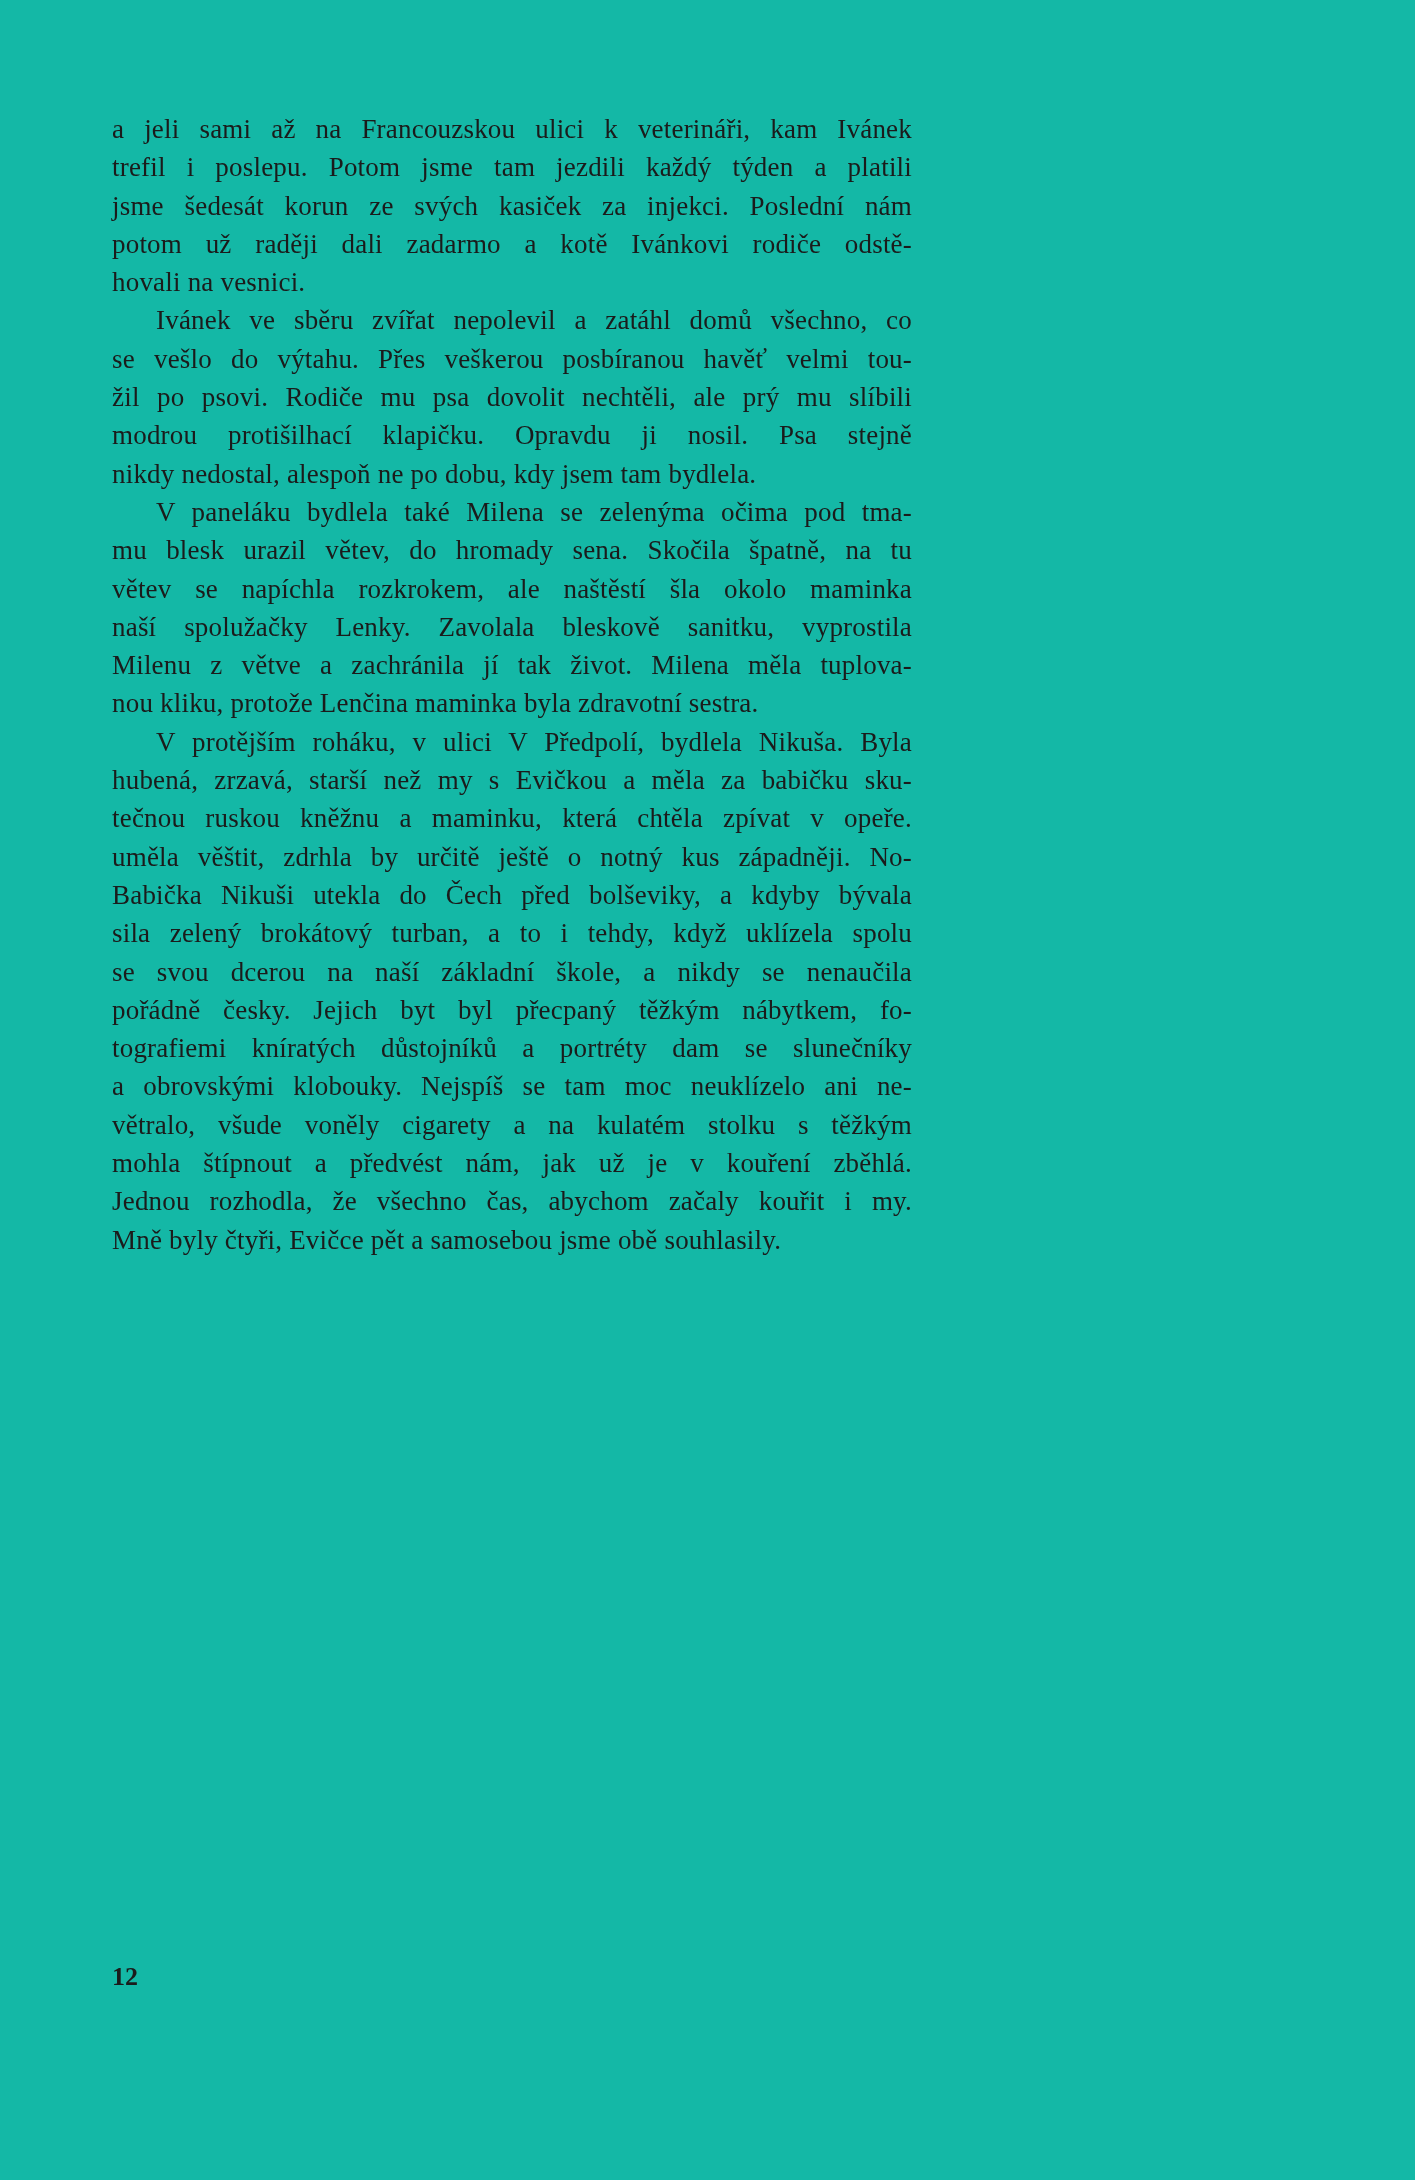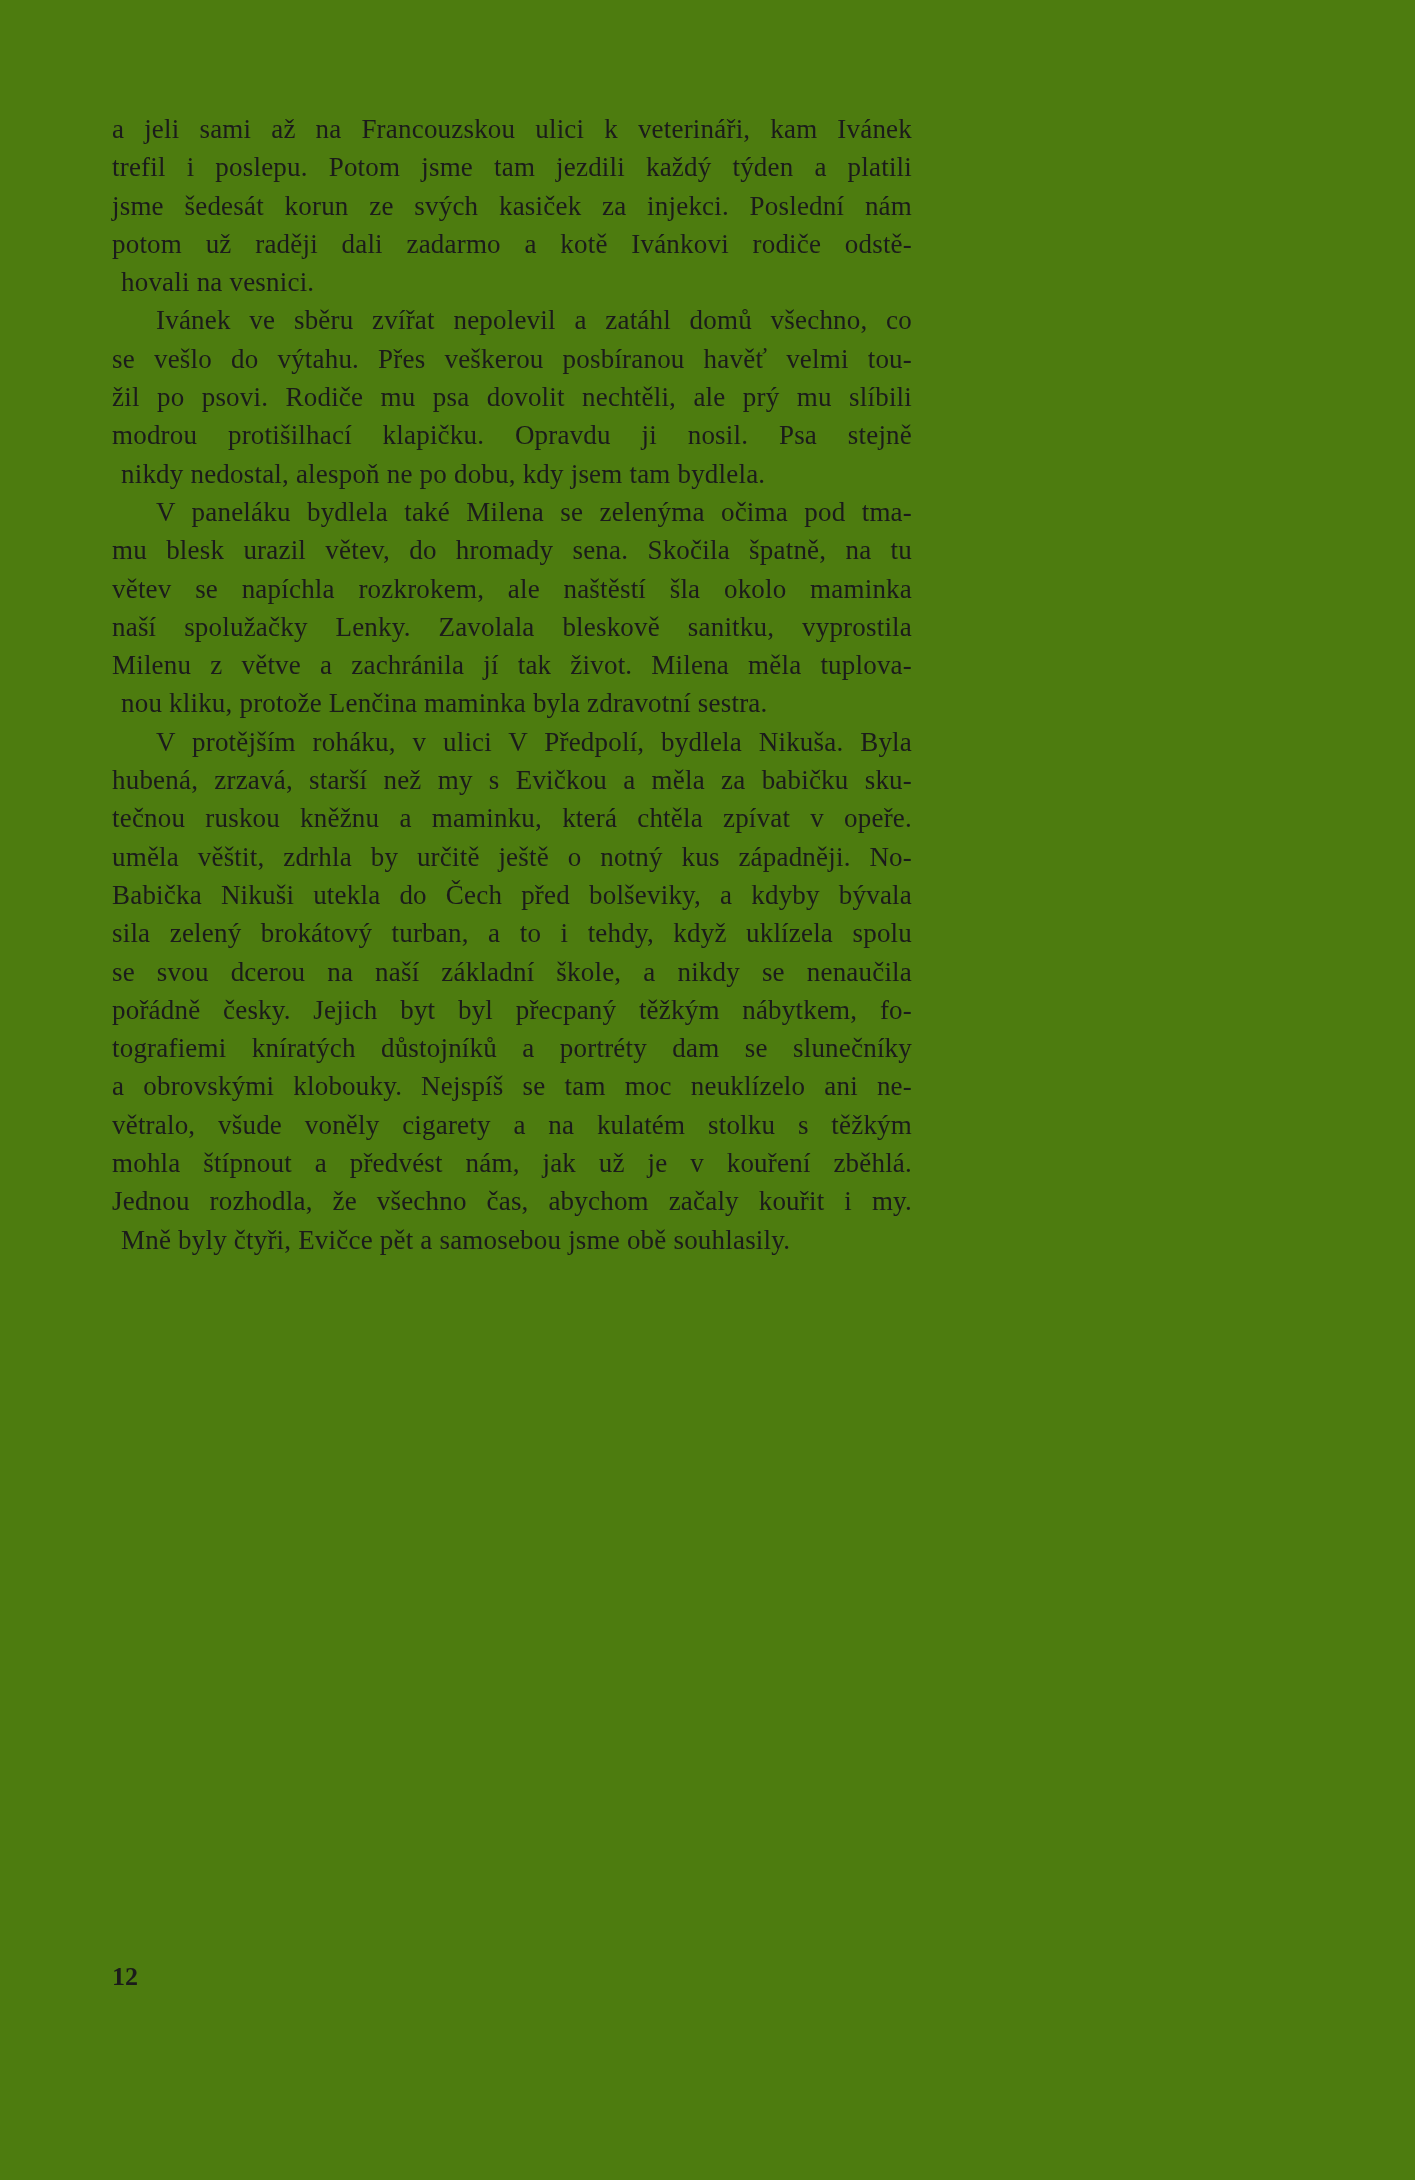--- a/index.html
+++ b/index.html
@@ -12,21 +12,21 @@
     height: 2180px;
     background: #ffffff;
     position: relative;
     font-family: "Liberation Serif", serif;
     color: #1b1b1b;
     overflow: hidden;
   }
   .page {
     position: absolute;
     inset: 0;
-    background: #4d7c0f;
+    background: #14b8a6;
   }
   .text-block {
     position: absolute;
     left: 112px;
     top: 110px;
     width: 800px;
   }
   .paragraph {
     margin: 0;
     padding: 0;
@@ -35,21 +35,20 @@
     font-size: 27px;
     line-height: 38.3px;
     height: 38.3px;
     text-align: justify;
     text-align-last: justify;
     white-space: nowrap;
     letter-spacing: 0.2px;
   }
   .line.last {
     text-align-last: left;
-    margin-left: 9px;
   }
   .line.indent {
     text-indent: 44px;
   }
   .page-number {
     position: absolute;
     left: 112px;
     top: 1962px;
     width: 800px;
     text-align: left;

